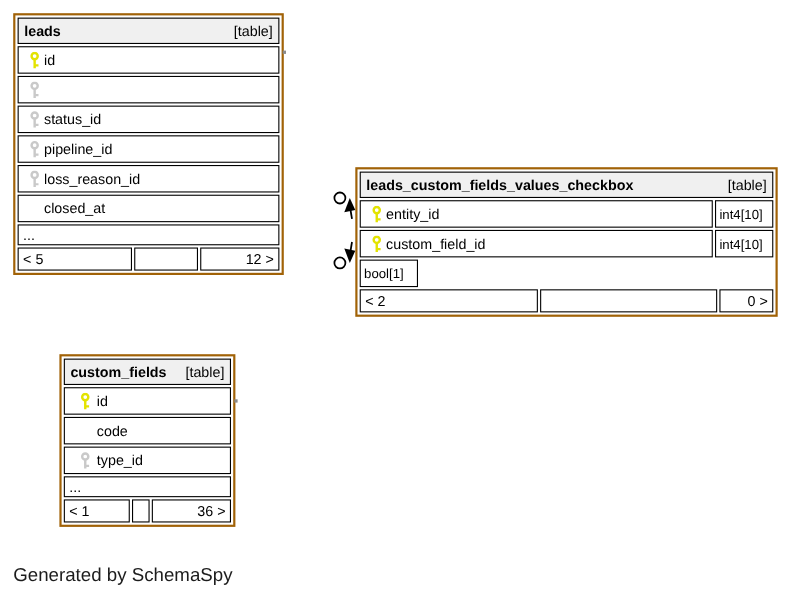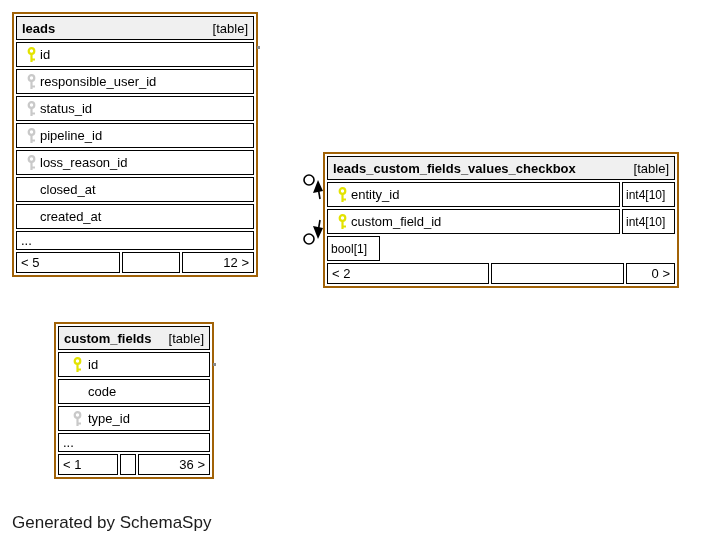--- a/index.html
+++ b/index.html
@@ -54,21 +54,21 @@
   .col-label{display:inline-block;}
   .type-cell{width:53px;flex:none;font-size:12px;padding-left:3px;}
   .ellipsis-row{height:19px;padding-left:4px;}
   .tfoot{display:flex;gap:2px;}
   .tfoot .cellbox{height:21px;}
   .f-left{padding-left:4px;}
   .f-mid{flex:1;}
   .f-right{justify-content:flex-end;padding-right:4px;}
 
   #t0{left:12px;top:12px;width:246px;}
-  #t1{left:323px;top:152px;width:356px;}
+  #t1{left:323px;top:152px;width:384px;}
   #t2{left:54px;top:322px;width:160px;}
 
   #t0 .f-left{width:104px;flex:none;}
   #t0 .f-right{width:72px;flex:none;}
   #t1 .f-left{width:162px;flex:none;}
   #t1 .f-right{width:49px;flex:none;}
   #t2 .f-left{width:60px;flex:none;}
   #t2 .f-right{width:72px;flex:none;}
   #t2 .icon-col{width:22px;margin-left:7px;}
 
@@ -108,21 +108,20 @@
       </div>
       <div class="trow">
         <div class="cellbox name-cell">
           <span class="icon-col">
             <svg width="11" height="16" viewBox="0 0 11 16">
               <circle cx="5.5" cy="4" r="2.8" fill="none" stroke="#c9c9c9" stroke-width="2.2"></circle>
               <line x1="5.5" y1="6.8" x2="5.5" y2="15" stroke="#c9c9c9" stroke-width="2.2"></line>
               <line x1="5.5" y1="12.5" x2="9" y2="12.5" stroke="#c9c9c9" stroke-width="2"></line>
             </svg>
           </span>
-          <span class="col-label">responsible_user_id</span>
         </div>
       </div>
       <div class="trow">
         <div class="cellbox name-cell">
           <span class="icon-col">
             <svg width="11" height="16" viewBox="0 0 11 16">
               <circle cx="5.5" cy="4" r="2.8" fill="none" stroke="#c9c9c9" stroke-width="2.2"></circle>
               <line x1="5.5" y1="6.8" x2="5.5" y2="15" stroke="#c9c9c9" stroke-width="2.2"></line>
               <line x1="5.5" y1="12.5" x2="9" y2="12.5" stroke="#c9c9c9" stroke-width="2"></line>
             </svg>
@@ -151,26 +150,20 @@
               <line x1="5.5" y1="12.5" x2="9" y2="12.5" stroke="#c9c9c9" stroke-width="2"></line>
             </svg>
           </span>
           <span class="col-label">loss_reason_id</span>
         </div>
       </div>
       <div class="trow">
         <div class="cellbox name-cell">
           <span class="icon-col"></span>
           <span class="col-label">closed_at</span>
-        </div>
-      </div>
-      <div class="trow">
-        <div class="cellbox name-cell">
-          <span class="icon-col"></span>
-          <span class="col-label">created_at</span>
         </div>
       </div>
       <div class="cellbox ellipsis-row">...</div>
     </div>
   <div class="tfoot">
     <div class="cellbox f-left">&lt; 5</div>
     <div class="cellbox f-mid"></div>
     <div class="cellbox f-right">12 &gt;</div>
   </div>
 </div>

